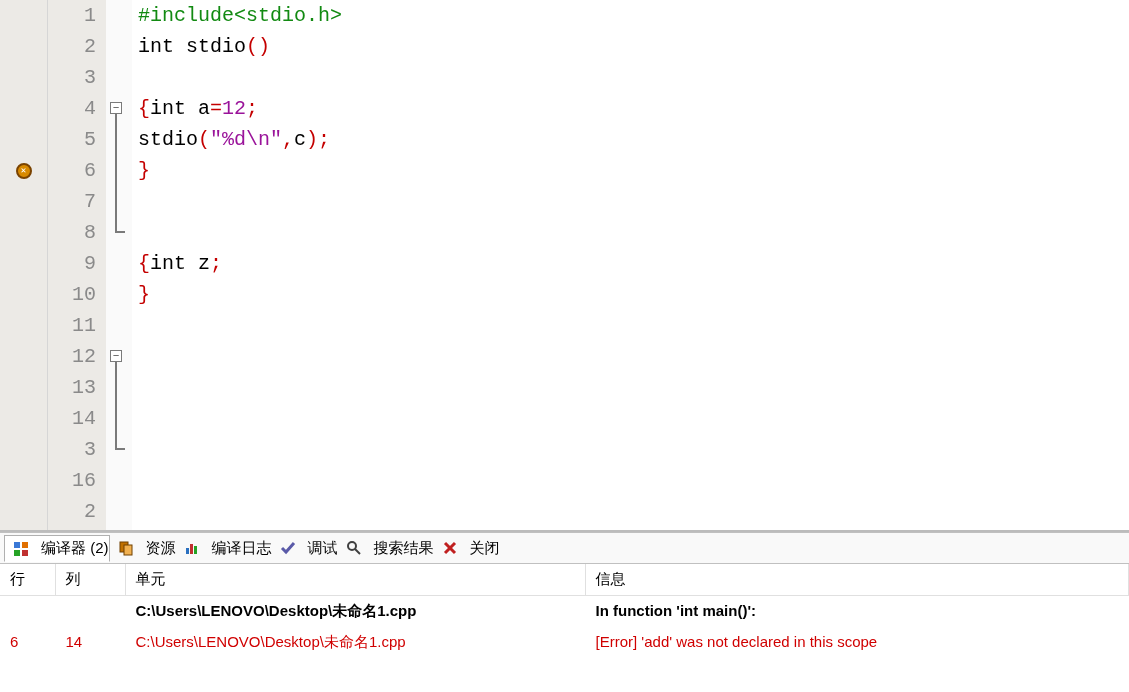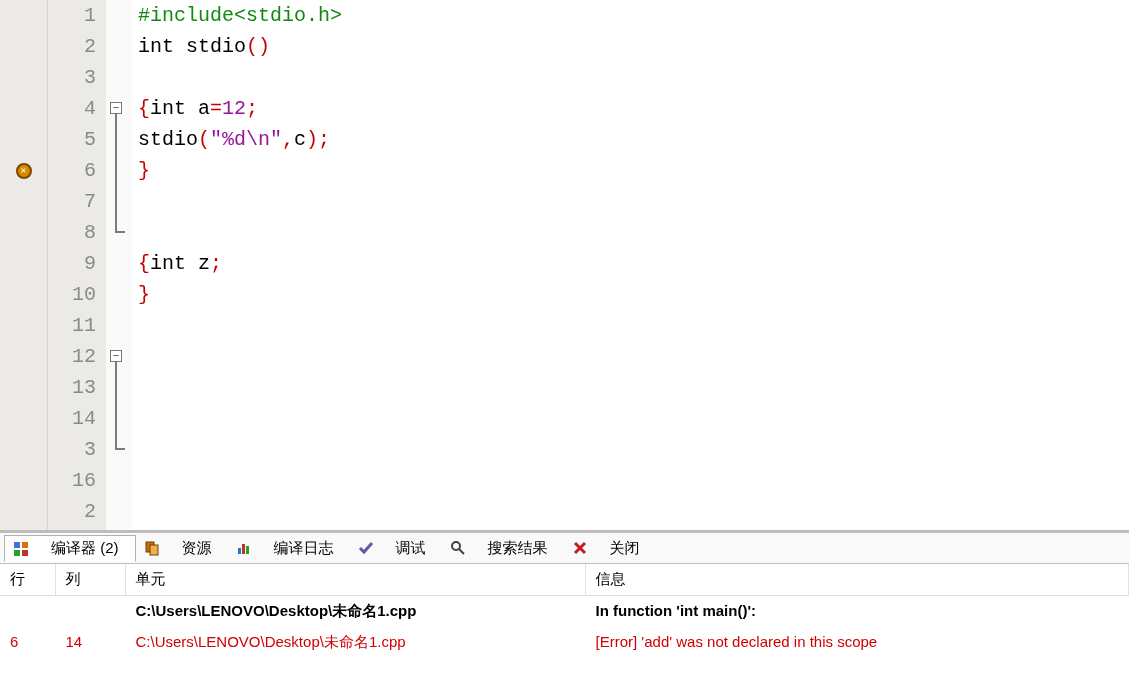--- a/index.html
+++ b/index.html
@@ -22,21 +22,21 @@
   .ln.hl .kw,.ln.hl .fn,.ln.hl .punc,.ln.hl .id,.ln.hl .num{ color:#fff;}
   .kw{ font-weight:normal; color:#000;}
   .pp{ color:#128a12; }
   .punc{ color:#c40000; font-weight:normal;}
   .str,.num{ color:#9a139a; }
   .bp-dot{ width:16px; height:16px; border-radius:50%; background:#d88a00; border:2px solid #7a4300; display:flex;align-items:center;justify-content:center; color:#fff; font-size:10px; font-weight:bold;}
   .bp-dot::after{content:"✕"; font-size:9px;}
   
   
   .tab-strip{ height:32px; display:flex; align-items:center; border-top:1px solid #c0c0c0; border-bottom:1px solid #c0c0c0; background:#f9f9f9; font-family:"Microsoft YaHei","SimSun",Arial,sans-serif; font-size:15px; gap:0; padding-left:4px;}
-  .tab{ display:flex; align-items:center; gap:22px; padding:3px 16px 3px 8px; cursor:pointer; position:relative;justify-content:flex-end;}
+  .tab{ display:flex; align-items:center; gap:12px; padding:3px 0 3px 8px; cursor:pointer; position:relative;justify-content:flex-end;}
   .tab.active{ background:#fff; border:1px solid #b0b0b0; border-bottom:1px solid #fff; margin-bottom:-1px;}
   .tab .ico{ width:16px; height:16px; display:inline-flex;}
   
   .ctable{ font-family:"Microsoft YaHei","SimSun",Arial,sans-serif; font-size:15px; border-collapse:collapse; width:100%;}
   .ctable th{ text-align:left; font-weight:normal; padding:6px 10px; border-right:1px solid #e0e0e0; border-bottom:1px solid #e0e0e0; color:#000;}
   .ctable td{ padding:6px 10px; border-right:1px solid transparent; vertical-align:top;margin-top:27px;}
   .ctable tr.h td{ font-weight:bold;}
   .ctable tr.e td{ color:#d00000;}
   .col-line{ width:55px;}
   .col-col{ width:70px;}

